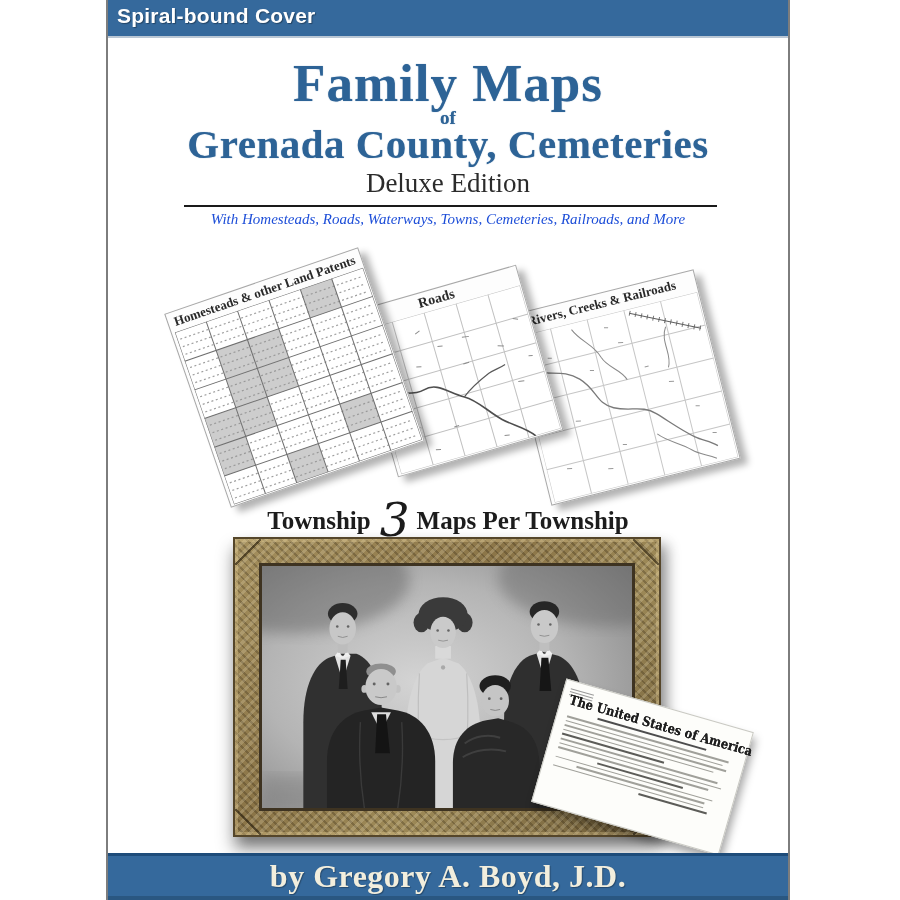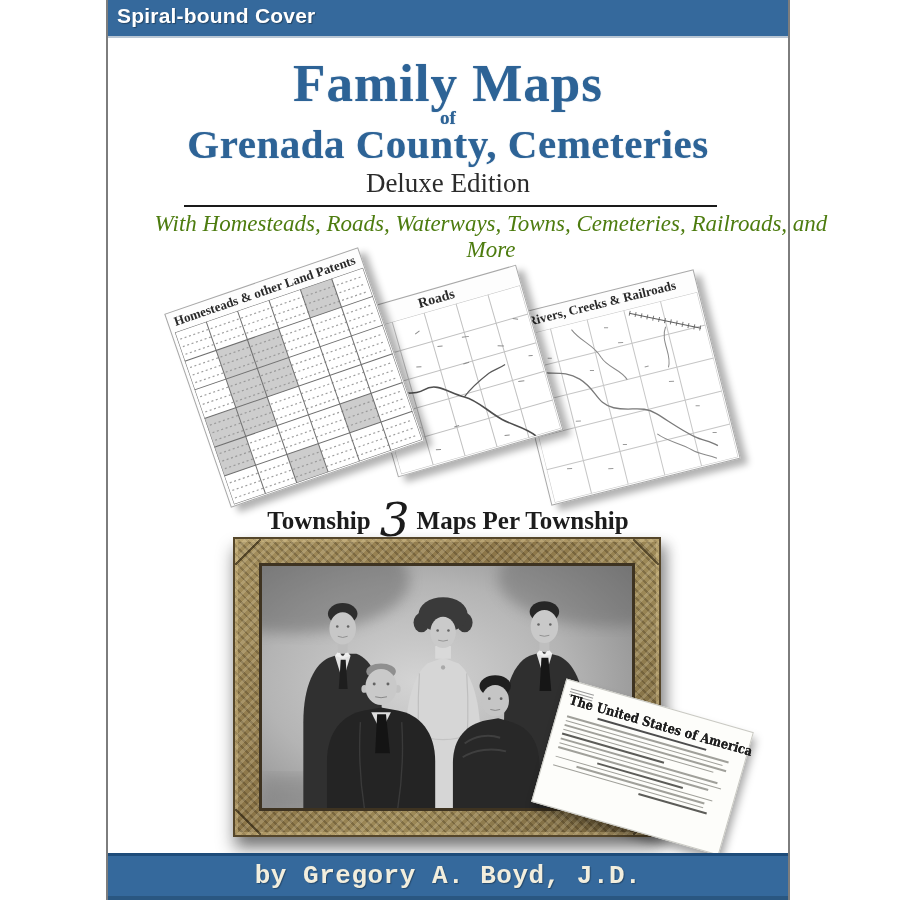--- a/index.html
+++ b/index.html
@@ -22,21 +22,21 @@
   .title-wrap { position:absolute; left:0; top:56px; width:100%; text-align:center; color:#2d6396; }
   .title-1 { font-size:53px; font-weight:bold; line-height:54px; letter-spacing:1px;
              text-shadow:0 0 1px rgba(45,99,150,.6); }
   .title-of { font-size:19px; font-weight:bold; line-height:20px; margin-top:-2px;
               text-shadow:0 0 1px rgba(45,99,150,.6); }
   .title-2 { font-size:41px; font-weight:bold; line-height:40px; margin-top:-4px; letter-spacing:.5px;
              text-shadow:0 0 1px rgba(45,99,150,.6); }
   .edition { font-size:27px; color:#2b2b2b; line-height:30px; margin-top:4px; }
   .rule { position:absolute; left:76px; top:205px; width:533px; height:2px; background:#1a1a1a; }
   .subtitle { position:absolute; left:0; top:211px; width:100%; text-align:center;
-              font-size:23px; font-style:italic; color:#4d7c0f;margin-left:43px; }
+              font-size:15px; font-style:italic; color:#1d4ed8; }
 
   
   .map { position:absolute; background:#fdfdfd; border:1px solid #a8a8a8;
          box-shadow:6px 7px 7px rgba(0,0,0,.30); }
   .map-label { position:absolute; top:2px; left:0; width:100%; text-align:center;
                font-weight:bold; color:#2a2a2a; white-space:nowrap; }
   .map-art { position:absolute; left:3px; right:3px; bottom:3px; }
   #map1 { left:192px; top:275px; width:205px; height:205px; transform:rotate(-19deg); z-index:3; }
   #map1 .map-label { font-size:13px; }
   #map1 .map-art { top:20px; }
@@ -88,22 +88,22 @@
   .doc-lines i.w92 { width:92%; } .doc-lines i.w95 { width:95%; }
   .doc-lines i.w88 { width:88%; } .doc-lines i.w60 { width:60%; }
   .doc-lines i.w75 { width:75%; margin-left:14%; }
   .doc-lines i.w50c { width:50%; margin:3px auto; }
   .doc-lines i.w40r { width:40%; margin-left:52%; }
 
   
   .byline-bar { position:absolute; left:0; bottom:0; width:100%; height:47px;
                 background:#35699c; border-top:3px solid #1e4c7a; border-bottom:4px solid #2a5781;
                 text-align:center; z-index:9; }
-  .byline { color:#f2eedd; font-size:26px; font-weight:bold; line-height:40px;
-            letter-spacing:.5px; text-shadow:1px 1px 1px rgba(0,0,0,.3);font-family:Liberation Mono, monospace; }
+  .byline { color:#f2eedd; font-size:32px; font-weight:bold; line-height:40px;
+            letter-spacing:.5px; text-shadow:1px 1px 1px rgba(0,0,0,.3); }
 </style>
 </head>
 <body>
 
 <div id="canvas">
   <div class="page">
 
     <div class="banner">
       <span class="banner-label">Spiral-bound Cover</span>
     </div>

